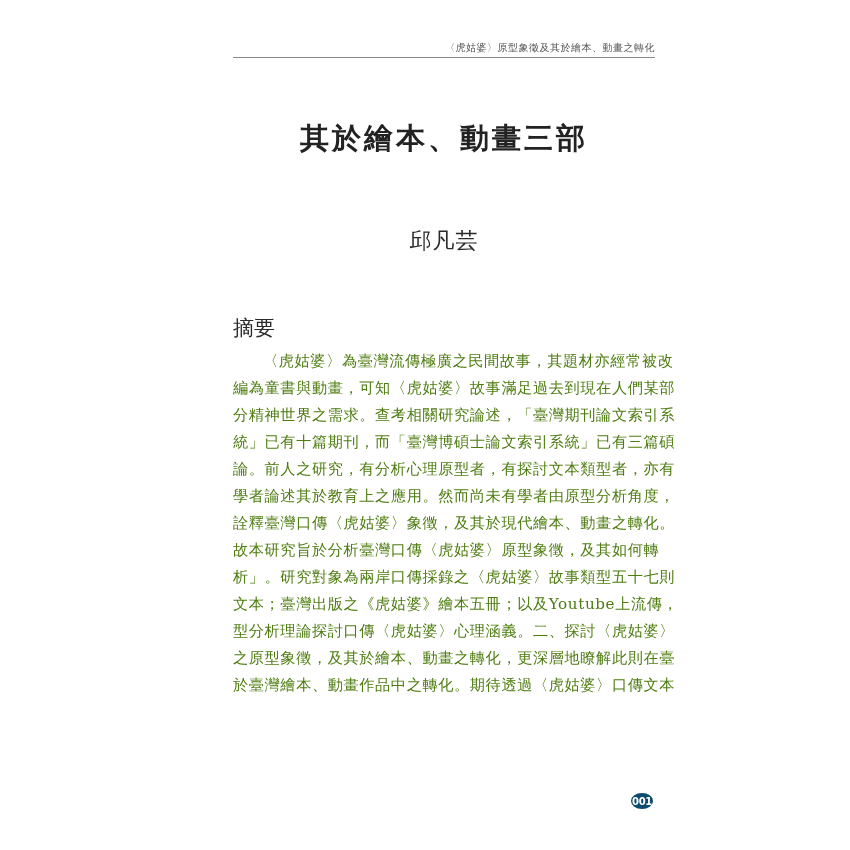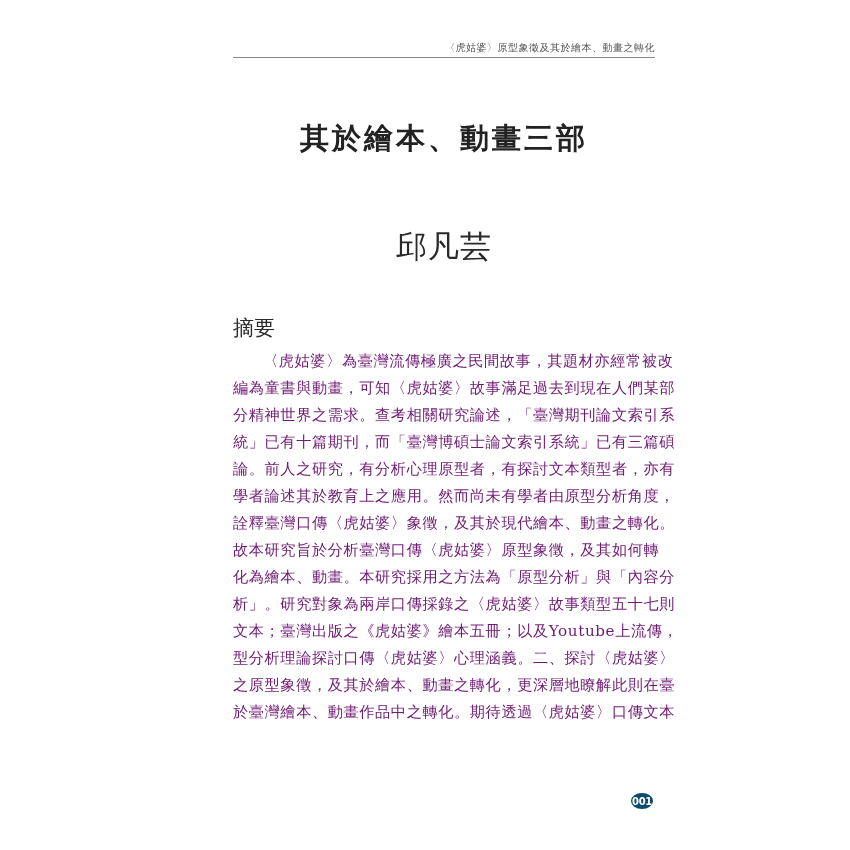--- a/index.html
+++ b/index.html
@@ -5,26 +5,26 @@
   html, body { margin: 0; padding: 0; background: #ffffff; }
   body { width: 850px; height: 850px; position: relative; overflow: hidden;
          font-family: "DejaVu Serif", "Liberation Serif", serif; color: #2a2a2a; }
   .running-head { position: absolute; left: 233px; width: 422px; top: 40px; height: 17px;
                   border-bottom: 1.5px solid #8a8a8a; text-align: right;
                   font-size: 10px; color: #555; letter-spacing: 0.5px; line-height: 15px; }
   .title { position: absolute; left: 233px; width: 422px; top: 116px; text-align: center;
            font-size: 29px; line-height: 45px; letter-spacing: 3px; color: #222;
            font-family: "DejaVu Serif", serif; font-weight: bold; }
   .author { position: absolute; left: 233px; width: 422px; top: 226px; text-align: center;
-            font-size: 31px; letter-spacing: 1px; color: #2a2a2a; }
+            font-size: 22px; letter-spacing: 1px; color: #2a2a2a; }
   .section-heading { position: absolute; left: 233px; top: 314px; font-size: 21px;
                      font-family: "DejaVu Sans", sans-serif; color: #2a2a2a; }
   .abstract { position: absolute; left: 233px; width: 430px; top: 348px; }
   .abstract .line { height: 27px; line-height: 27px; font-size: 15.2px; white-space: nowrap;
-                    color: #701a75; letter-spacing: 0.6px; }
+                    color: #4d7c0f; letter-spacing: 0.6px; }
   .abstract .line.indent { padding-left: 30px; }
   .page-number { position: absolute; left: 631px; top: 793px; width: 22px; height: 16px;
                  border-radius: 50%; background: #0c4a6e; color: #fff; font-size: 10px;
                  font-weight: bold; font-family: "DejaVu Sans", sans-serif;
                  display: flex; align-items: center; justify-content: center; letter-spacing: -0.3px; }
 </style>
 </head>
 <body>
 
 <div class="running-head">〈虎姑婆〉原型象徵及其於繪本、動畫之轉化</div>
@@ -39,21 +39,20 @@
 
 <div class="abstract">
   <div class="line indent">〈虎姑婆〉為臺灣流傳極廣之民間故事，其題材亦經常被改</div>
   <div class="line">編為童書與動畫，可知〈虎姑婆〉故事滿足過去到現在人們某部</div>
   <div class="line">分精神世界之需求。查考相關研究論述，「臺灣期刊論文索引系</div>
   <div class="line">統」已有十篇期刊，而「臺灣博碩士論文索引系統」已有三篇碩</div>
   <div class="line">論。前人之研究，有分析心理原型者，有探討文本類型者，亦有</div>
   <div class="line">學者論述其於教育上之應用。然而尚未有學者由原型分析角度，</div>
   <div class="line">詮釋臺灣口傳〈虎姑婆〉象徵，及其於現代繪本、動畫之轉化。</div>
   <div class="line">故本研究旨於分析臺灣口傳〈虎姑婆〉原型象徵，及其如何轉</div>
-  <div class="line">化為繪本、動畫。本研究採用之方法為「原型分析」與「內容分</div>
   <div class="line">析」。研究對象為兩岸口傳採錄之〈虎姑婆〉故事類型五十七則</div>
   <div class="line">文本；臺灣出版之《虎姑婆》繪本五冊；以及Youtube上流傳，</div>
   <div class="line">型分析理論探討口傳〈虎姑婆〉心理涵義。二、探討〈虎姑婆〉</div>
   <div class="line">之原型象徵，及其於繪本、動畫之轉化，更深層地瞭解此則在臺</div>
   <div class="line">於臺灣繪本、動畫作品中之轉化。期待透過〈虎姑婆〉口傳文本</div>
 </div>
 
 <div class="page-number">001</div>
 
 </body></html>

